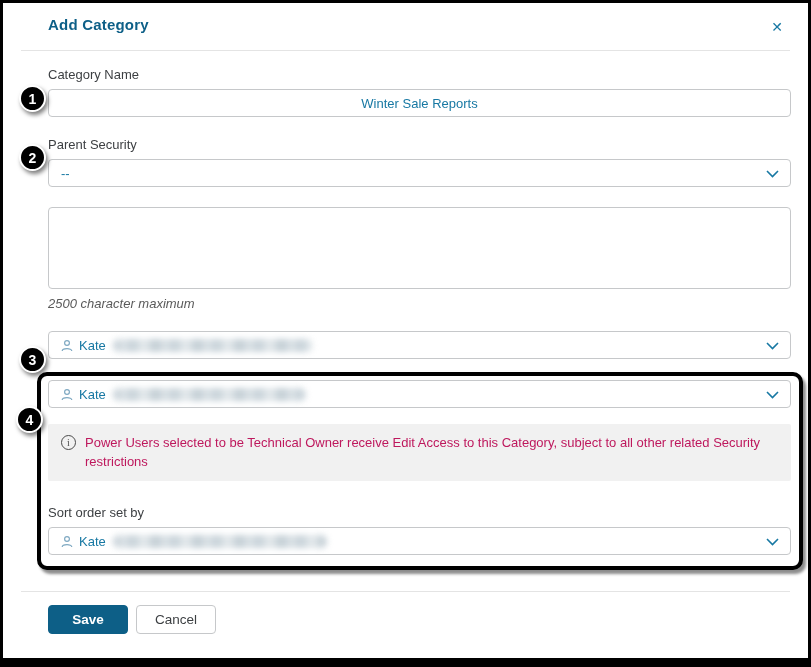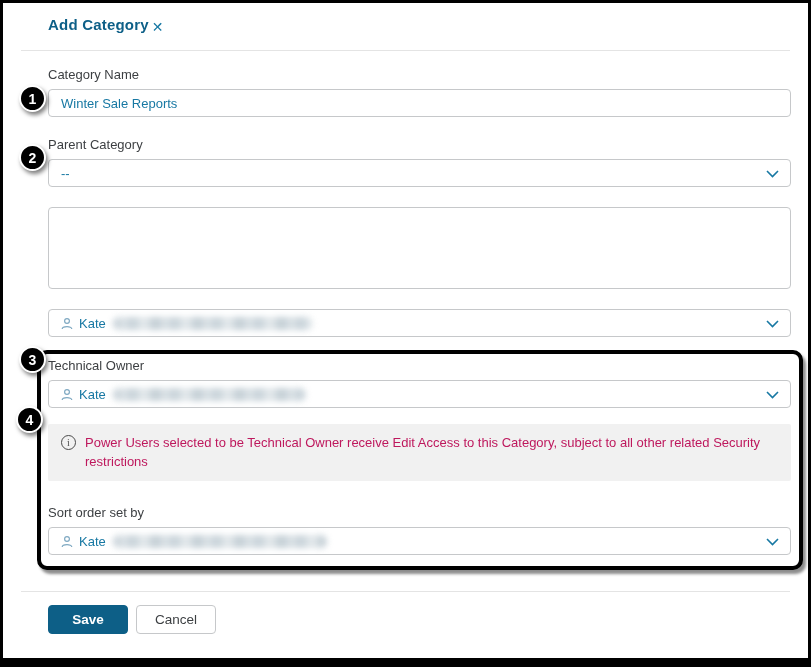--- a/index.html
+++ b/index.html
@@ -10,36 +10,36 @@
     position: relative;
     width: 811px; height: 667px;
     background: #fff;
     border: 3px solid #000;
     border-bottom-width: 9px;
     overflow: hidden;
   }
   .dialog { position: relative; width: 100%; height: 100%; background: #fff; }
 
   .header {
-    display: flex; align-items: flex-start;
+    display: flex; justify-content: space-between; align-items: flex-start;
     padding: 13px 22px 0 45px;
   }
   .dialog-title { font-size: 15px; font-weight: bold; color: #0d5f87; letter-spacing: .2px; }
   .close-x { font-size: 14px; color: #1778a3; cursor: pointer; line-height: 1; padding: 3px; margin-top: 1px; }
 
   .divider { border: 0; border-top: 1px solid #e4e4e4; margin: 13px 18px 0 18px; }
 
   .form { padding: 16px 17px 8px 45px; }
 
   .field-label { font-size: 13px; color: #3c3f42; margin-bottom: 7px; }
   .text-input {
     display: block; width: 100%; height: 28px;
     border: 1px solid #c6c8ca; border-radius: 4px;
     padding: 0 12px; font-family: "Liberation Sans", sans-serif;
-    font-size: 13px; color: #1778a3; background: #fff; outline: none;
+    font-size: 13px; color: #1778a3; background: #fff; outline: none; text-align: center;
   }
   .textarea {
     display: block; width: 100%; height: 82px; resize: none;
     border: 1px solid #c6c8ca; border-radius: 4px;
     padding: 6px 12px; font-family: "Liberation Sans", sans-serif;
     font-size: 13px; color: #333; background: #fff; outline: none;
   }
   .hint { font-size: 13px; font-style: italic; color: #5a5a5a; margin-top: 7px; }
 
   .select {
@@ -123,33 +123,34 @@
     <hr class="divider">
 
     <div class="form">
 
       <div>
         <div class="field-label">Category Name</div>
         <input class="text-input" type="text" value="Winter Sale Reports" style="">
       </div>
 
       <div class="mt20">
-        <div class="field-label">Parent Category</div>
+        <div class="field-label">Parent Security</div>
         <div class="select">
           <span class="select-value">--</span>
           <span class="chevron">
             <svg width="13" height="8" viewBox="0 0 13 8">
                 <polyline points="1,1 6.5,6.5 12,1" fill="none" stroke="#1778a3" stroke-width="1.6"></polyline>
               </svg>
           </span>
         </div>
       </div>
 
       <div class="mt20">
         <textarea class="textarea" style=""></textarea>
+        <div class="hint">2500 character maximum</div>
       </div>
 
       <div class="mt20">
         <div class="select">
           <span class="user-icon">
             <svg width="12" height="13" viewBox="0 0 12 13">
                 <circle cx="6" cy="4" r="2.4" fill="none" stroke="#7fa9c2" stroke-width="1.2"></circle>
                 <path d="M1.2 12 C1.2 8.9 10.8 8.9 10.8 12" fill="none" stroke="#7fa9c2" stroke-width="1.2"></path>
               </svg>
           </span>
@@ -159,21 +160,20 @@
             <svg width="13" height="8" viewBox="0 0 13 8">
                 <polyline points="1,1 6.5,6.5 12,1" fill="none" stroke="#1778a3" stroke-width="1.6"></polyline>
               </svg>
           </span>
         </div>
       </div>
 
       <div class="callout-box">
 
         <div>
-          <div class="field-label">Technical Owner</div>
           <div class="select">
             <span class="user-icon">
               <svg width="12" height="13" viewBox="0 0 12 13">
                   <circle cx="6" cy="4" r="2.4" fill="none" stroke="#7fa9c2" stroke-width="1.2"></circle>
                   <path d="M1.2 12 C1.2 8.9 10.8 8.9 10.8 12" fill="none" stroke="#7fa9c2" stroke-width="1.2"></path>
                 </svg>
             </span>
             <span class="select-value">Kate</span>
             <span class="redacted w2"></span>
             <span class="chevron">

